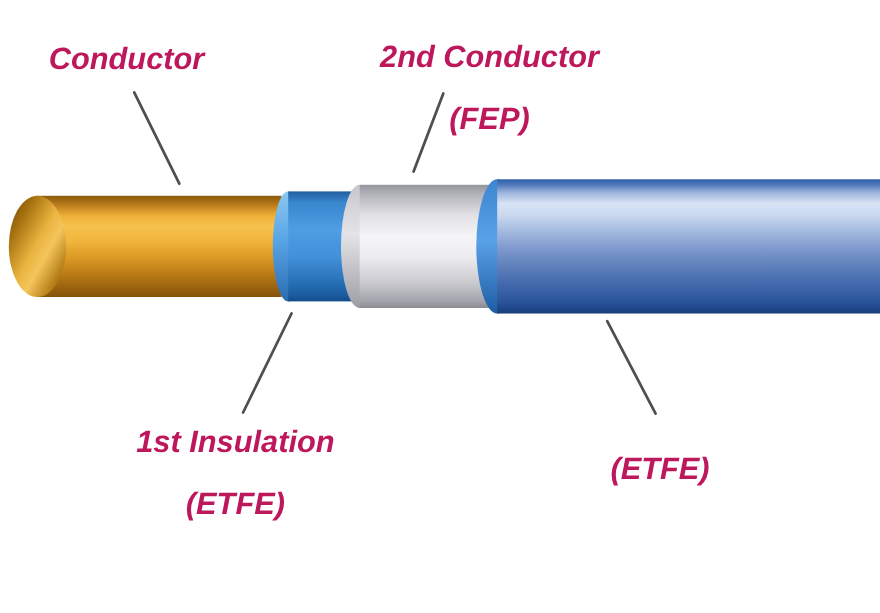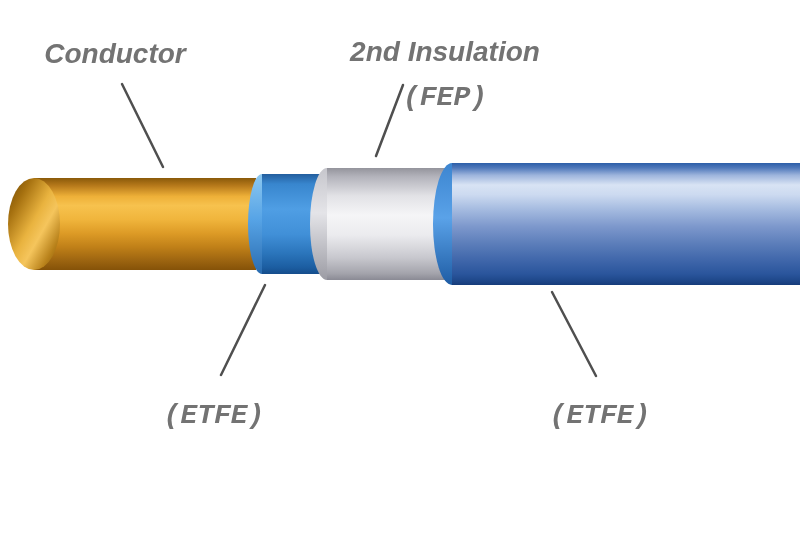--- a/index.html
+++ b/index.html
@@ -16,27 +16,26 @@
     left: 0; top: 0;
     width: 800px; height: 557px;
   }
   .label {
     position: absolute;
     text-align: center;
     font-style: italic;
     font-weight: 600;
     font-size: 28px;
     line-height: 1.15;
-    color: #737373;
+    color: #be185d;
     user-select: none;
   }
   .label .sub {
     display: block;
-    margin-top: 14px;
-    font-family: Liberation Mono, monospace;
+    margin-top: 24px;
   }
 </style>
 </head>
 <body>
 
 <div class="stage">
 
   <svg class="cable-svg" viewBox="0 0 800 557">
     <defs>
       <linearGradient id="copperBody" x1="0" y1="0" x2="0" y2="1">
@@ -124,25 +123,26 @@
     <line x1="403" y1="85" x2="376" y2="156" stroke="#4f4f4f" stroke-width="2.5" stroke-linecap="round"></line>
     <line x1="265" y1="285" x2="221" y2="375" stroke="#4f4f4f" stroke-width="2.5" stroke-linecap="round"></line>
     <line x1="552" y1="292" x2="596" y2="376" stroke="#4f4f4f" stroke-width="2.5" stroke-linecap="round"></line>
   </svg>
 
   <div class="label" style="left:30px; top:38px; width:170px;">
     <span>Conductor</span>
   </div>
 
   <div class="label" style="left:339px; top:36px; width:212px;">
-    <span>2nd Insulation</span>
+    <span>2nd Conductor</span>
     <span class="sub">(FEP)</span>
   </div>
 
   <div class="label" style="left:114px; top:386px; width:200px;">
+    <span>1st Insulation</span>
     <span class="sub">(ETFE)</span>
   </div>
 
   <div class="label" style="left:494px; top:386px; width:212px;">
     <span class="sub">(ETFE)</span>
   </div>
 
 </div>
 
 </body></html>

